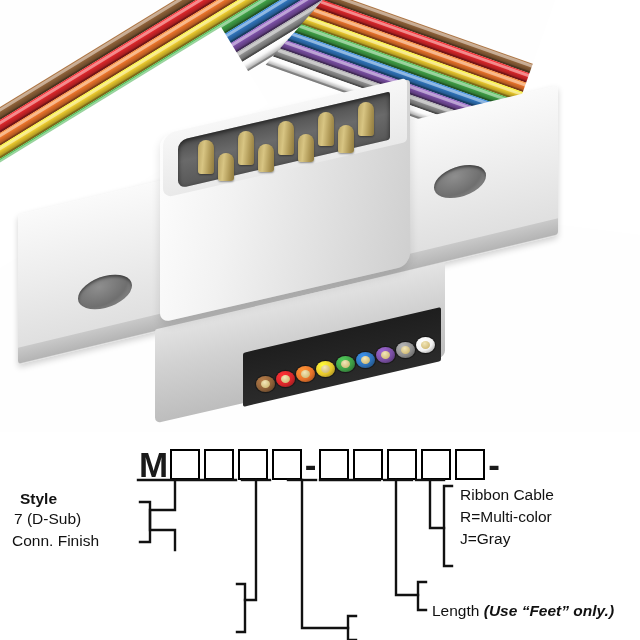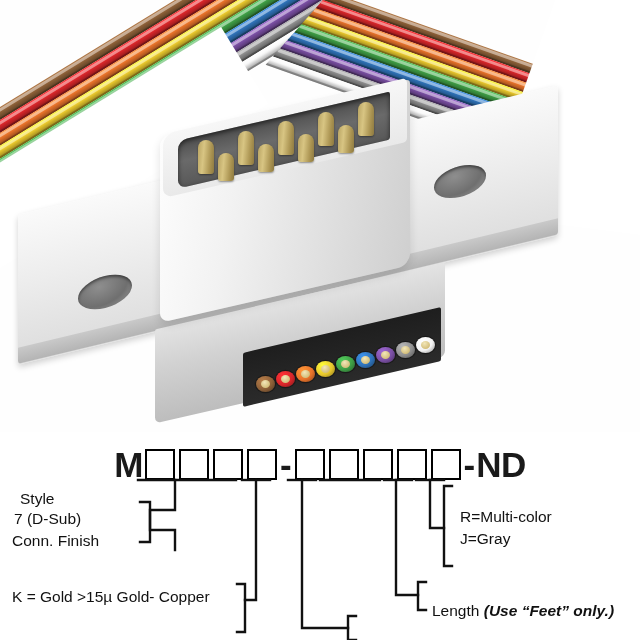--- a/index.html
+++ b/index.html
@@ -305,21 +305,20 @@
         </span>
       <span class="pn-dash">-</span>
       <span id="right-boxes" style="display: inline-flex;">
           <span class="pn-box"></span>
           <span class="pn-box"></span>
           <span class="pn-box"></span>
           <span class="pn-box"></span>
           <span class="pn-box"></span>
         </span>
       <span class="pn-dash">-</span>
-      <span class="pn-letter">ND</span>
     </div>
 
     <svg class="leaders" viewBox="0 0 640 208">
       <g stroke="#111" stroke-width="2.4" fill="none" stroke-linecap="square">
 
         <line x1="138" y1="48" x2="236" y2="48"></line>
         <line x1="242" y1="48" x2="270" y2="48"></line>
         <line x1="288" y1="48" x2="316" y2="48"></line>
         <line x1="320" y1="48" x2="380" y2="48"></line>
         <line x1="384" y1="48" x2="412" y2="48"></line>
@@ -336,30 +335,30 @@
         <path d="M430,48 L430,96 L444,96"></path>
 
         <path d="M452,54 L444,54 L444,134 L452,134"></path>
         <path d="M426,150 L418,150 L418,178 L426,178"></path>
         <path d="M356,184 L348,184 L348,208 L356,208"></path>
         <path d="M237,152 L245,152 L245,200 L237,200"></path>
         <path d="M140,70 L150,70 L150,110 L140,110"></path>
       </g>
     </svg>
 
-    <div class="lbl" style="left:20px;top:58px;">Style</div>
+    <div class="lbl" style="left:20px;top:58px;font-weight:bold;">Style</div>
 
     <div class="lbl" style="left:14px;top:78px;">
       <span>7</span><span class="small-sq"></span><span class="small-sq"></span>
       <span>(D-Sub)</span>
     </div>
 
     <div class="lbl" style="left:12px;top:100px;">Conn. Finish</div>
-    <div class="lbl" style="left:12px;top:156px;">K = Gold &gt;15µ Gold- Copper</div>
-
+
+    <div class="lbl" style="left:460px;top:54px;">Ribbon Cable</div>
     <div class="lbl" style="left:460px;top:76px;">R=Multi-color</div>
     <div class="lbl" style="left:460px;top:98px;">J=Gray</div>
 
     <div class="lbl" style="left:432px;top:154px;margin-top:16px;">
       <span>Length</span>
       <span class="ital">(Use “Feet” only.)</span>
     </div>
 
 
   </div>

